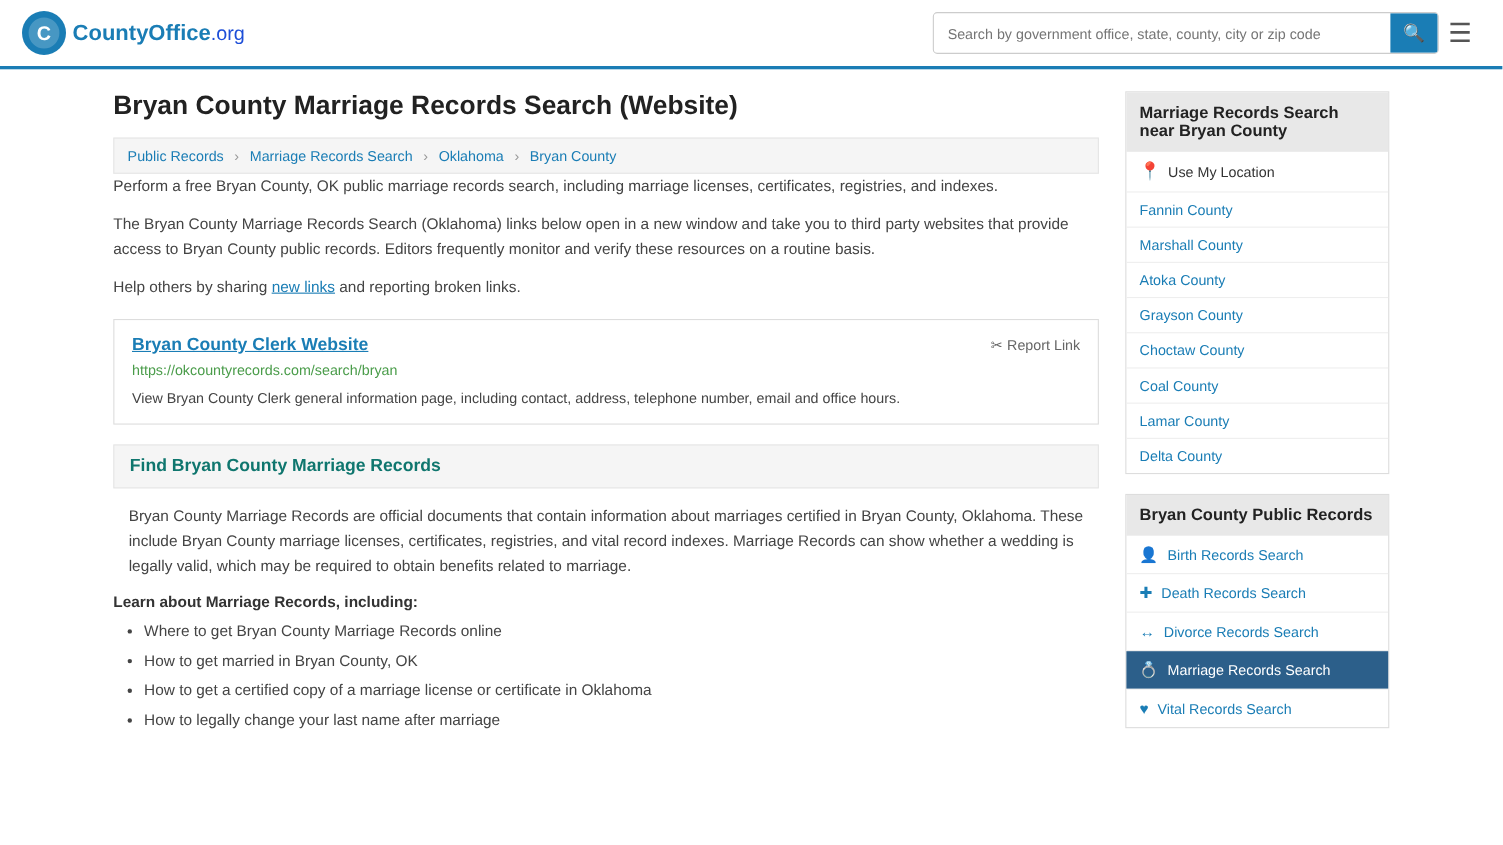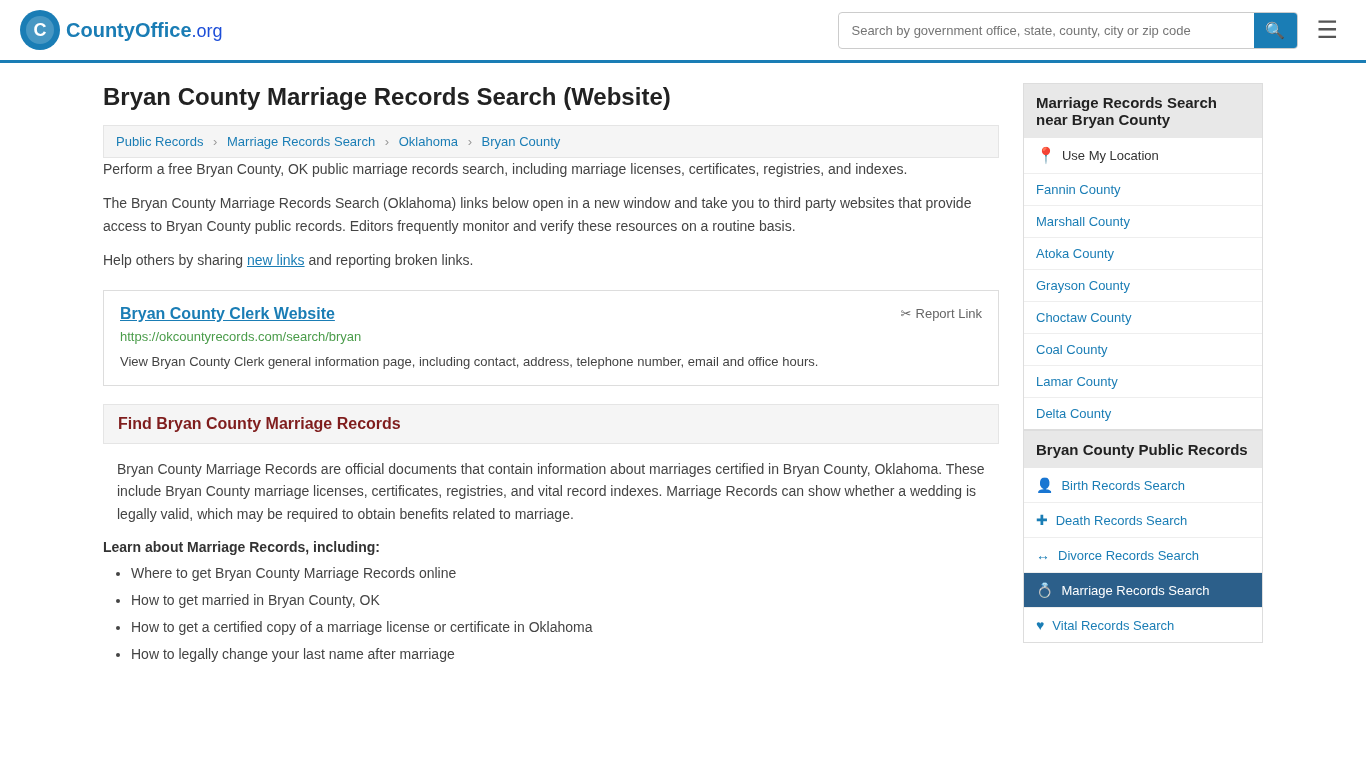--- a/index.html
+++ b/index.html
@@ -18,22 +18,21 @@
       display: flex;
       align-items: center;
       gap: 6px;
     }
     .logo-icon {
       width: 40px;
       height: 40px;
     }
     .header-right {
       display: flex;
-      align-items: center;
-      gap: 10px;
+      align-items: flex-end;
     }
     .search-bar {
       display: flex;
       align-items: center;
       border: 1px solid #ccc;
       border-radius: 4px;
       overflow: hidden;
       width: 460px;
     }
     .search-bar input {
@@ -148,21 +147,21 @@
       line-height: 1.5;
     }
 
     
     .find-records-header {
       background: #f5f5f5;
       border: 1px solid #e5e5e5;
       padding: 10px 14px;
       font-size: 16px;
       font-weight: bold;
-      color: #7f1d1d;
+      color: #0f766e;
       margin-bottom: 14px;
     }
     .find-records-text {
       font-size: 14px;
       color: #444;
       line-height: 1.6;
       margin-bottom: 14px;
       margin-left: 14px;
     }
     .learn-label {
@@ -186,20 +185,21 @@
     .sidebar-section-title {
       background: #e8e8e8;
       padding: 10px 12px;
       font-size: 15px;
       font-weight: bold;
       color: #222;
       margin-bottom: 0;
     }
     .sidebar-section {
       border: 1px solid #ddd;
+      margin-bottom: 18px;
     }
     .sidebar-list {
       list-style: none;
       padding: 0;
     }
     .sidebar-list li {
       border-bottom: 1px solid #eee;
     }
     .sidebar-list li:last-child {
       border-bottom: none;

